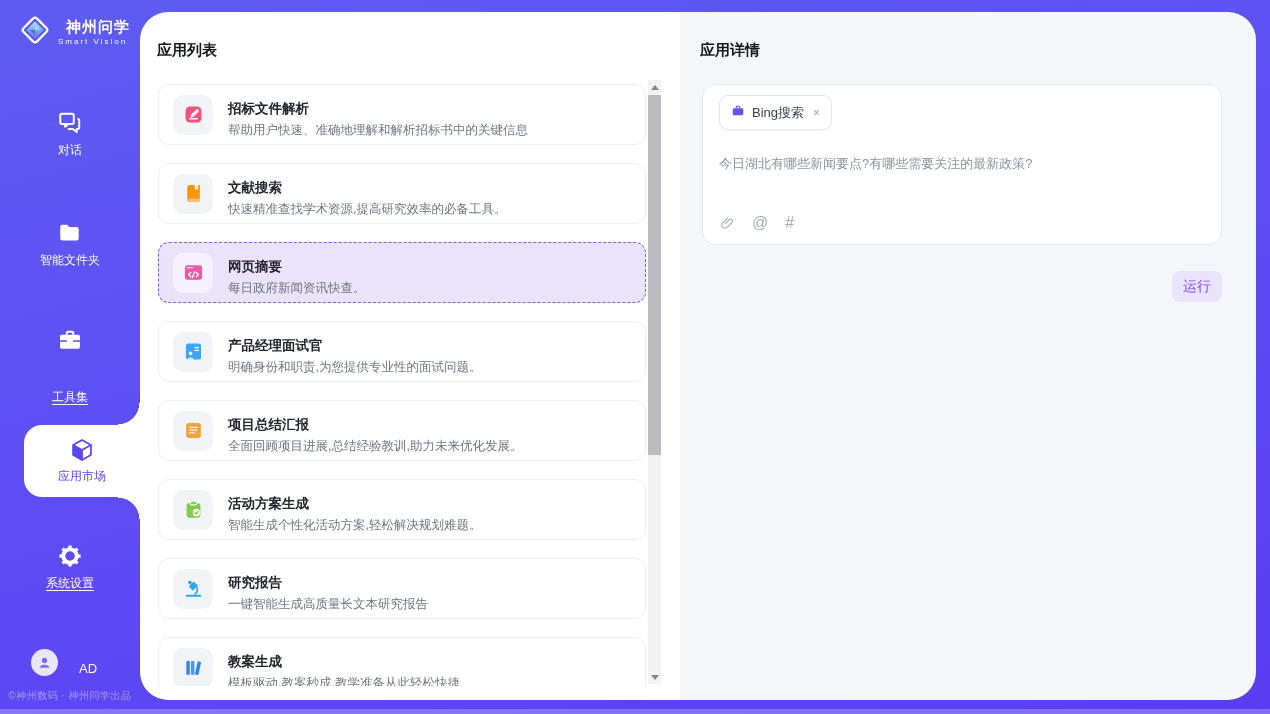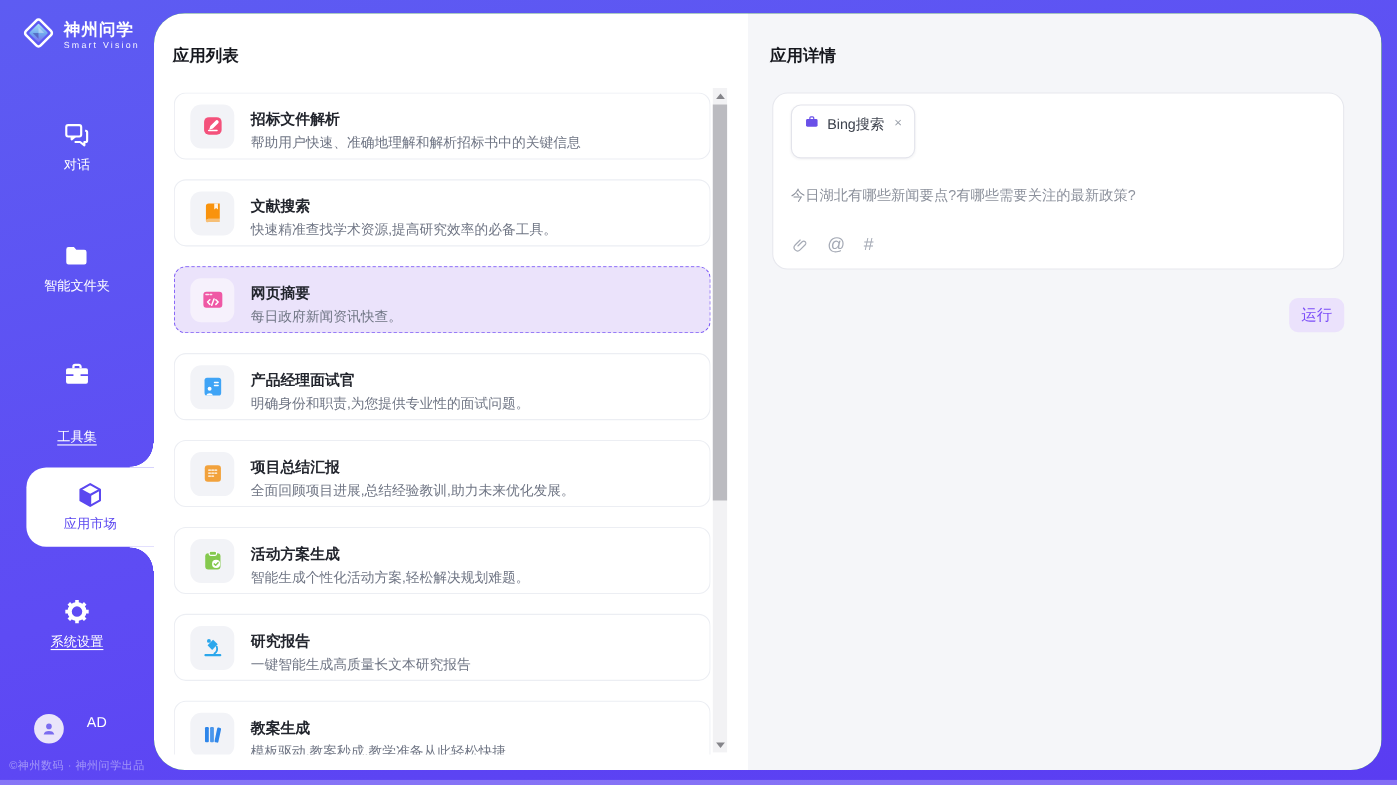--- a/index.html
+++ b/index.html
@@ -4,34 +4,34 @@
 <style>
   html,body{margin:0;padding:0;width:1270px;height:714px;overflow:hidden;
     font-family:"Liberation Sans","DejaVu Sans",sans-serif;}
   body{position:relative;
     background:linear-gradient(165deg,#5d5cf2 0%,#5e4bf4 55%,#5a3cf2 100%);}
 
   
   .sidebar{position:absolute;left:0;top:0;width:140px;height:100%;color:#fff;}
   .brand{position:absolute;top:13px;left:18px;display:flex;align-items:center;gap:6px;}
   .brand-text{display:flex;flex-direction:column;line-height:1.15;}
-  .brand-name{font-size:15px;font-weight:bold;letter-spacing:1px;}
+  .brand-name{font-size:15px;font-weight:bold;letter-spacing:1px;margin-left:8px;}
   .brand-sub{font-size:8px;letter-spacing:2px;opacity:.95;margin-top:1px;}
   .nav-item{position:absolute;left:0;width:140px;display:flex;flex-direction:column;
     align-items:center;gap:6px;font-size:12px;cursor:pointer;color:#fff;}
   .nav-icon{width:26px;height:26px;display:block;}
   .nav-icon svg{width:26px;height:26px;display:block;}
   .nav-label.underlined{text-decoration:underline;text-underline-offset:3px;}
   .nav-item.active{left:24px;width:116px;height:72px;background:#fff;color:#5b47f0;
     border-radius:18px 0 0 18px;justify-content:center;gap:5px;}
   .nav-item.active::before{content:"";position:absolute;right:0;top:-22px;width:22px;height:22px;
     background:radial-gradient(circle at 0 0,rgba(0,0,0,0) 21px,#fff 21.5px);}
   .nav-item.active::after{content:"";position:absolute;right:0;bottom:-22px;width:22px;height:22px;
     background:radial-gradient(circle at 0 100%,rgba(0,0,0,0) 21px,#fff 21.5px);}
-  .user{position:absolute;top:649px;left:0;width:128px;display:flex;align-items:flex-start;
+  .user{position:absolute;top:649px;left:0;width:128px;display:flex;align-items:flex-end;
     justify-content:center;gap:21px;cursor:pointer;}
   .avatar{width:27px;height:27px;border-radius:50%;background:#e9e5fa;display:flex;
     align-items:center;justify-content:center;}
   .avatar svg{width:17px;height:17px;}
   .user-name{font-size:13px;color:#fff;}
   .side-footer{position:absolute;bottom:11px;left:0;width:140px;text-align:center;
     font-size:10px;color:rgba(255,255,255,0.42);letter-spacing:.5px;}
   .bottom-edge{position:absolute;left:0;right:0;bottom:0;height:5px;
     background:rgba(255,255,255,0.26);}
 
@@ -65,21 +65,21 @@
     border-bottom:5px solid #85858a;}
   .tri-down{width:0;height:0;border-left:4px solid transparent;border-right:4px solid transparent;
     border-top:5px solid #85858a;}
   .scroll-thumb{position:absolute;left:0;top:15px;width:13px;height:360px;background:#bbbbc0;cursor:pointer;}
 
   
   .right-pane{flex:1;background:#f5f6f9;position:relative;}
   .right-pane .pane-title{position:absolute;top:29px;left:20px;}
   .detail-card{position:absolute;left:22px;right:34px;top:72px;height:161px;background:#fff;
     border:1px solid #e7e8ee;border-radius:14px;box-sizing:border-box;padding:10px 16px;}
-  .chip{display:inline-flex;gap:7px;height:31px;padding:8px 11px;
+  .chip{display:inline-flex;align-items:center;gap:7px;height:31px;padding:1px 11px;
     border:1px solid #e3e4eb;border-radius:9px;background:#fff;font-size:13px;color:#3e434e;
     box-shadow:0 1px 2px rgba(30,30,60,.04);cursor:pointer;}
   .chip svg{width:14px;height:14px;}
   .chip-close{color:#9aa0aa;font-size:12px;margin-left:2px;cursor:pointer;}
   .query{margin-top:25px;font-size:13px;color:#8c919c;cursor:text;}
   .composer-icons{position:absolute;left:17px;bottom:12px;display:flex;align-items:center;
     gap:17px;color:#a6abb6;font-size:16px;}
   .composer-icons .cicon{cursor:pointer;display:flex;align-items:center;}
   .composer-icons svg{width:15px;height:15px;}
   .run-btn{position:absolute;right:34px;top:259px;width:50px;height:31px;border:none;

